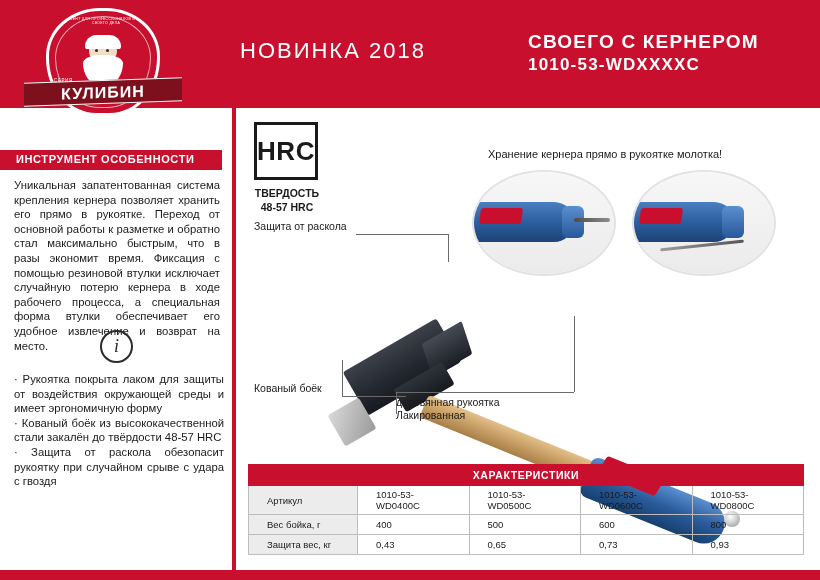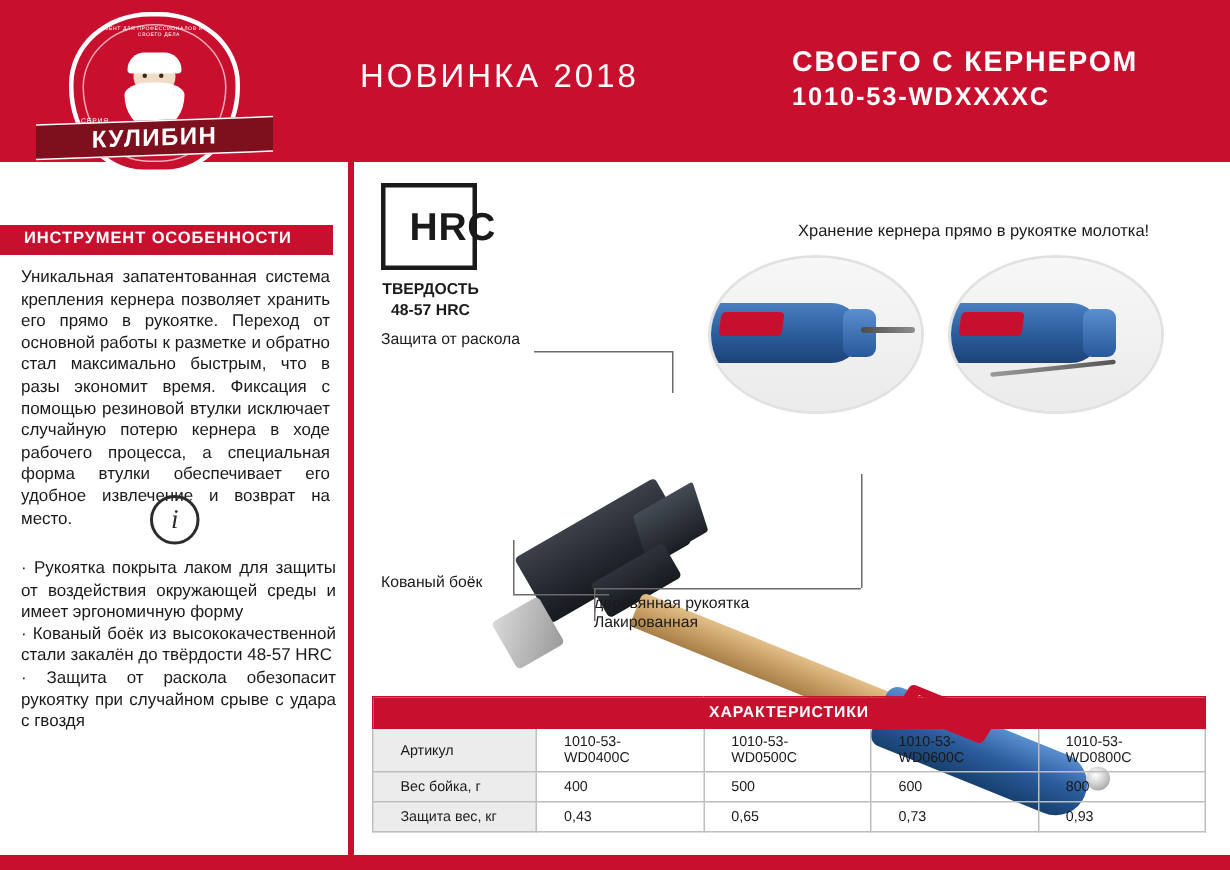--- a/index.html
+++ b/index.html
@@ -239,40 +239,38 @@
     box-sizing: border-box;
     text-align: center;
   }
   .hrc-box span {
     display: block;
     font-size: 26px;
     font-weight: bold;
     color: #1a1a1a;
     line-height: 52px;
     letter-spacing: 0.5px;
-    padding-left: 16px;
   }
   .hrc-cap {
     position: absolute;
     left: 10px; top: 78px;
     width: 82px;
     text-align: center;
     font-size: 10.5px;
     font-weight: bold;
     color: #1a1a1a;
     line-height: 14px;
   }
 
   
   .storage-cap {
     position: absolute;
     left: 252px; top: 40px;
     font-size: 11px;
     color: #1a1a1a;
-    margin-left: 44px;
   }
   .photo {
     position: absolute;
     top: 62px;
     width: 140px; height: 102px;
     border: 2px solid #e2e2e2;
     border-radius: 50%;
     background: #ffffff;
     overflow: hidden;
   }

